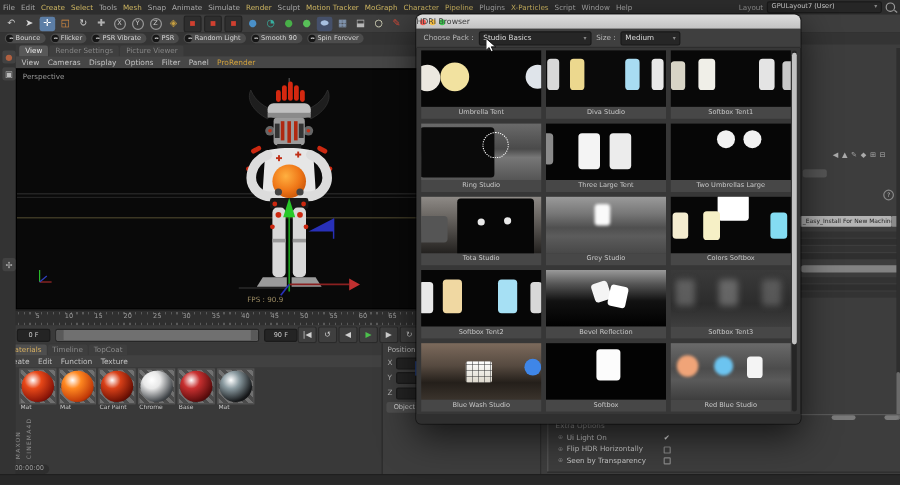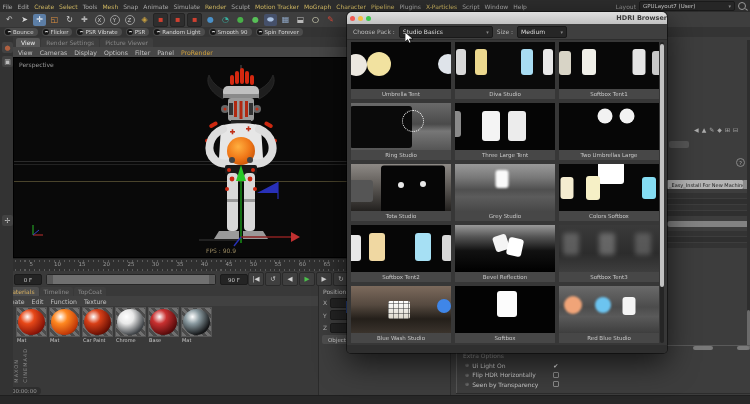--- a/index.html
+++ b/index.html
@@ -131,21 +131,21 @@
   
   #bottom-bar{position:absolute;left:0;top:395px;width:750px;height:9px;background:#282828;
          border-top:1px solid #1f1f1f;z-index:2;}
   
   #hdri-window{position:absolute;left:347px;top:12px;width:320px;height:341px;z-index:10;
          border-radius:5px 5px 4px 4px;background:#373737;
          box-shadow:0 10px 30px rgba(0,0,0,.65),0 0 0 1px rgba(0,0,0,.45);}
   #hdri-titlebar{position:absolute;left:0;top:0;width:100%;height:12px;border-radius:5px 5px 0 0;
          background:linear-gradient(#dedede,#c2c2c2);display:flex;align-items:center;}
   .tl-dot{width:5px;height:5px;border-radius:50%;margin-left:3px;}
-  #hdri-title{position:absolute;left:0;width:100%;text-align:right;font-size:6.5px;color:#3a3a3a;font-weight:bold;}
+  #hdri-title{position:absolute;left:0;width:100%;text-align:left;font-size:6.5px;color:#3a3a3a;}
   #hdri-toolbar{position:absolute;left:0;top:12px;width:100%;height:16px;background:#3f3f3f;
          border-bottom:1px solid #2d2d2d;display:flex;align-items:center;gap:4px;padding-left:6px;box-sizing:border-box;}
   .hdri-lbl{font-size:6px;color:#b8b8b8;white-space:nowrap;}
   .hdri-select{height:10px;background:#262626;border:1px solid #191919;border-radius:2px;
          font-size:6px;color:#dddddd;display:flex;align-items:center;justify-content:space-between;padding:0 3px;}
   #pack-select{width:86px;}
   #size-select{width:42px;}
   #hdri-grid{position:absolute;left:0;top:28px;width:320px;height:305px;}
   .hdri-cell{position:absolute;width:100px;}
   .hdri-img{position:relative;width:100px;height:47px;overflow:hidden;}

